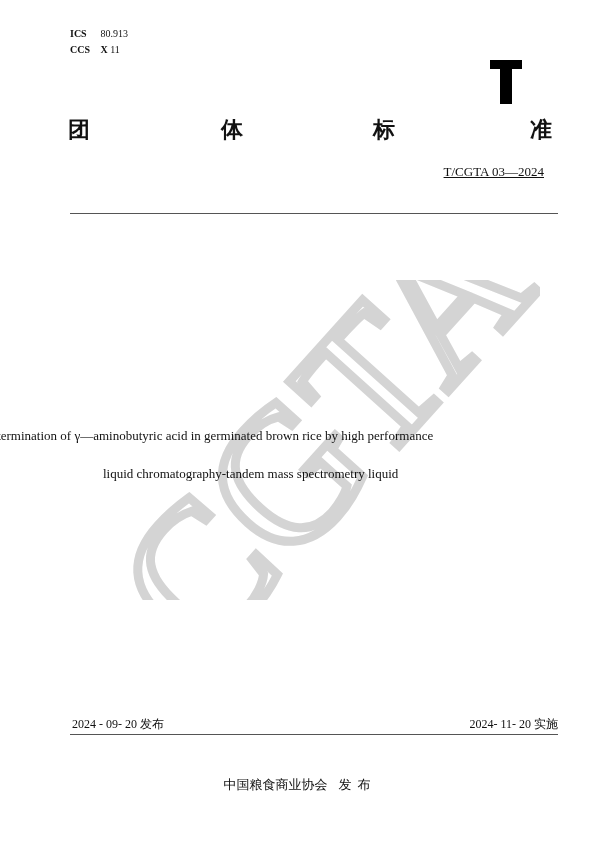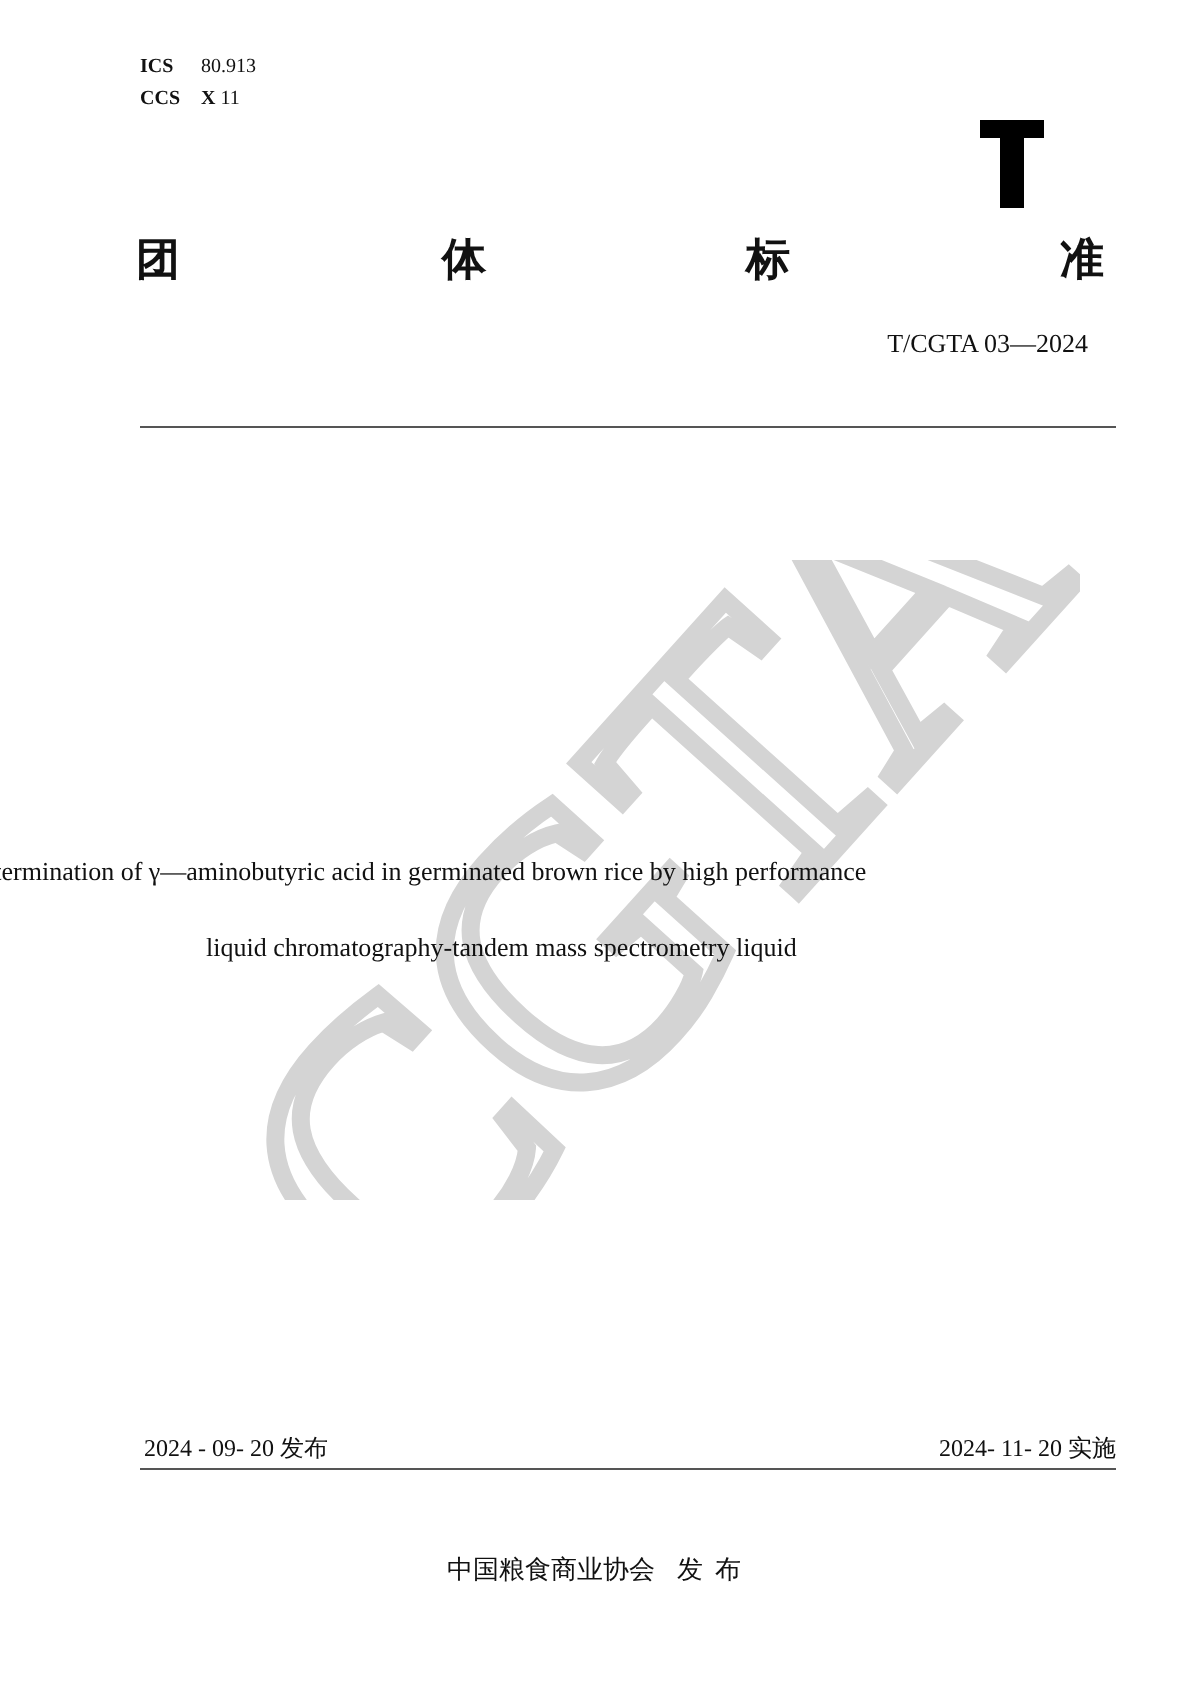--- a/index.html
+++ b/index.html
@@ -6,21 +6,21 @@
   body { width:600px; height:848px; background:#ffffff; position:relative; overflow:hidden; color:#111; font-family:"Liberation Serif", serif; }
   .abs { position:absolute; }
   .codes { left:70px; top:26px; font-size:10px; line-height:16px; }
   .codes .lbl { font-weight:bold; display:inline-block; width:28px; }
   .codes .val { display:inline-block; }
   .codes .bold { font-weight:bold; }
   .bigT { left:490px; top:60px; width:32px; height:44px; }
   .bigT .bar { position:absolute; left:0; top:0; width:32px; height:9px; background:#000; }
   .bigT .stem { position:absolute; left:10px; top:0; width:12px; height:44px; background:#000; }
   .hdr { top:115px; font-family:"DejaVu Sans", sans-serif; font-size:22px; font-weight:bold; }
-  .stdno { right:56px; top:164px; font-size:13px; }
+  .stdno { right:56px; top:164px; font-size:13px;text-decoration:underline; }
   .rule1 { left:70px; top:213px; width:488px; height:1px; background:#555; }
   .title { left:40px; width:530px; top:323px; text-align:center; font-family:"DejaVu Sans", sans-serif; font-size:23px; line-height:32px; }
   .entitle { left:0; width:600px; top:428px; font-size:13px; line-height:16px; white-space:nowrap; }
   .entitle2 { left:0; width:600px; top:466px; font-size:13px; }
   .entitle2 span { position:absolute; left:103px; }
   .watermark { left:120px; top:280px; width:420px; height:320px; }
   .dates { top:716px; font-size:12px; }
   .rule2 { left:70px; top:734px; width:488px; height:1px; background:#555; }
   .org { left:0; width:600px; top:776px; text-align:center; font-family:"DejaVu Sans", sans-serif; font-size:13px; }
   .org .pub { margin-left:11px; letter-spacing:6px; }

